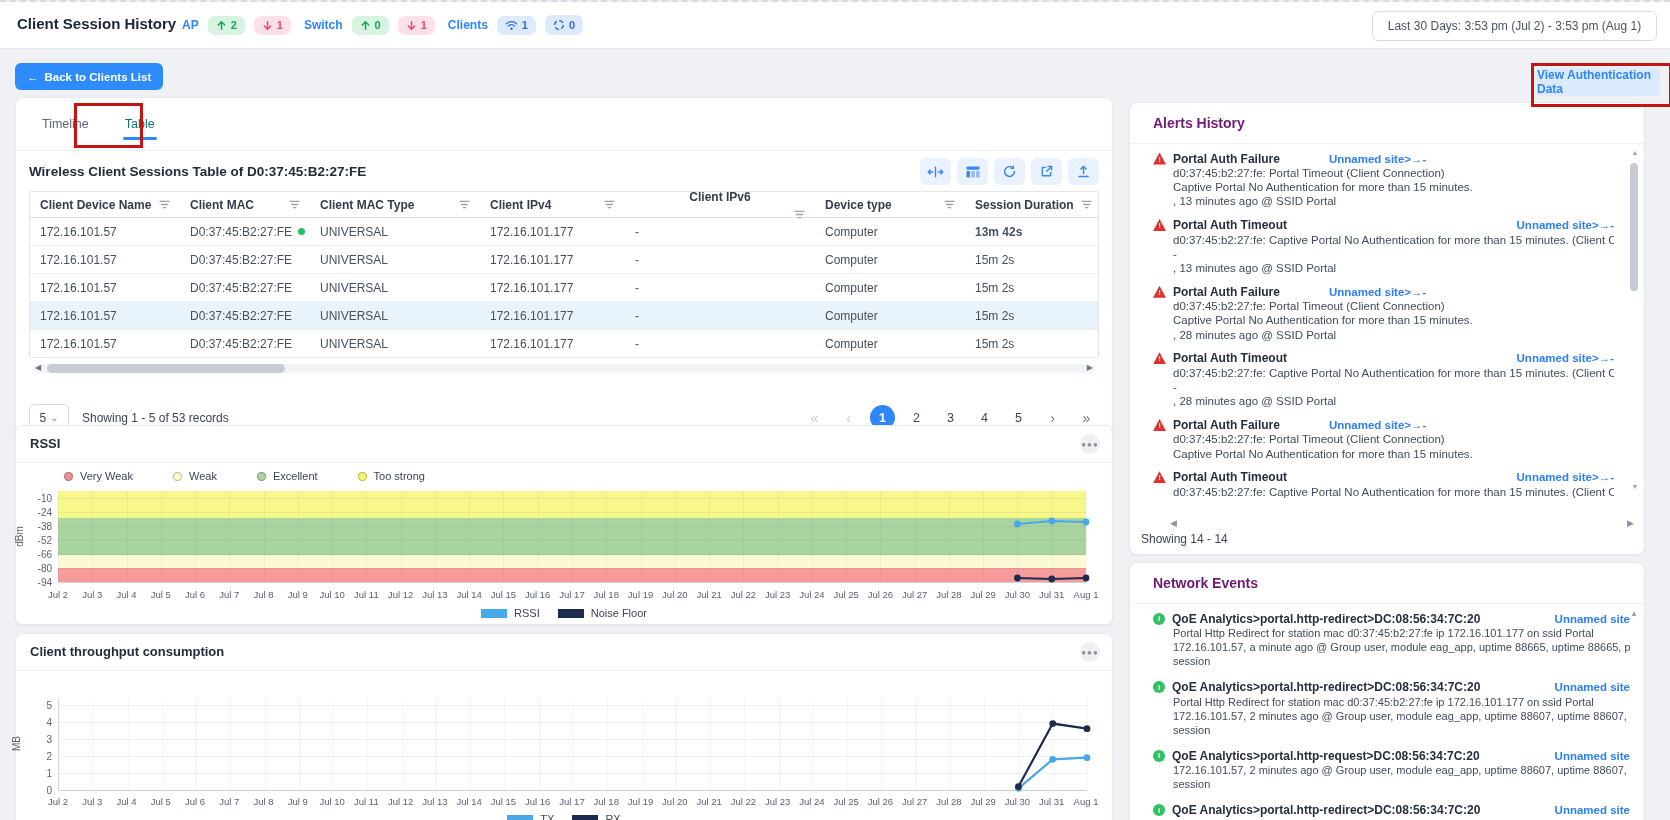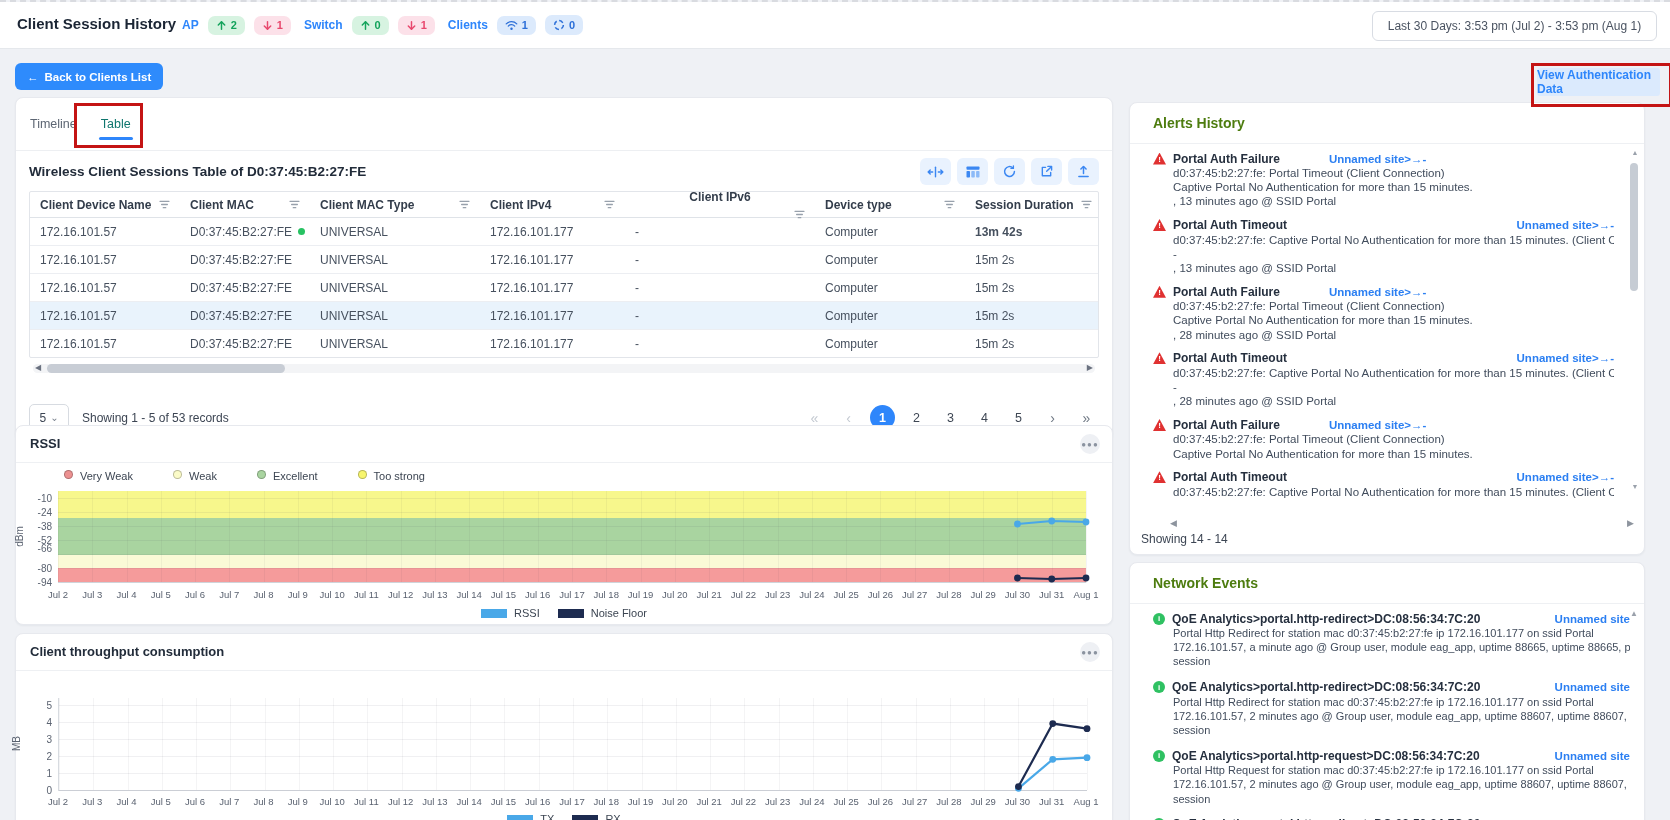--- a/index.html
+++ b/index.html
@@ -20,21 +20,21 @@
   .view-config{position:absolute;left:1537px;top:66px;width:123px;height:28px;background:#dbeafd;color:#2e86fb;
         font-weight:bold;font-size:12px;display:flex;align-items:center;justify-content:center;border-radius:3px;}
   .card{position:absolute;background:#fff;border:1px solid #e7e9ee;border-radius:8px;box-shadow:0 1px 2px rgba(20,30,50,.05);box-sizing:border-box;}
   #table-card{left:15px;top:95px;width:1098px;height:344px;}
   #rssi-card{left:15px;top:423px;width:1098px;height:200px;}
   #tp-card{left:15px;top:631px;width:1098px;height:208px;}
   #alerts-card{left:1129px;top:100px;width:516px;height:453px;}
   #events-card{left:1129px;top:560px;width:516px;height:268px;}
   
   .tabs{height:52px;border-bottom:1px solid #edeff2;display:flex;align-items:center;padding:0 14px;gap:24px;}
-  .tab{font-size:12.5px;color:#5d6673;position:relative;cursor:pointer;}
+  .tab{font-size:12.5px;color:#5d6673;position:relative;cursor:pointer;margin-left:12px;}
   .tab.active{color:#0f766e;font-weight:normal;}
   .tab.active::after{content:"";position:absolute;left:-2px;right:-2px;bottom:-9px;height:3px;background:#2e86fb;border-radius:2px;}
   
   .tbl-wrap{padding:0 13px;}
   .table-titlebar{display:flex;align-items:center;margin:7px 0 6px;}
   .table-title{font-size:13.5px;font-weight:bold;color:#222c3a;}
   .tb-actions{margin-left:auto;display:flex;gap:6px;}
   .icon-btn{width:31px;height:27px;border-radius:6px;background:#e9f2fe;display:flex;align-items:center;justify-content:center;border:none;color:#3b87f2;}
   .grid{border:1px solid #e2e5ea;border-radius:2px;overflow:hidden;}
   .gr{display:flex;border-bottom:1px solid #eceef2;height:27px;align-items:center;font-size:12px;color:#46505e;}
@@ -55,37 +55,37 @@
   .pbtn{min-width:25px;height:25px;border-radius:50%;display:flex;align-items:center;justify-content:center;font-size:12.5px;color:#3e4754;}
   .pbtn.active{background:#2e86fb;color:#fff;font-weight:bold;}
   .pbtn.nav{color:#6f7884;font-size:14px;}
   .pbtn.disabled{color:#c3c9d1;}
   
   .chart-title{position:absolute;left:14px;top:10px;font-size:13px;font-weight:bold;color:#222c3a;}
   .more-btn{position:absolute;right:12px;top:8px;width:20px;height:20px;border-radius:50%;background:#eef0f4;color:#8b93a0;
         font-size:8px;display:flex;align-items:center;justify-content:center;letter-spacing:1px;border:none;}
   .chart-divider{position:absolute;left:0;right:0;top:36px;height:1px;background:#eef0f3;}
   .zone-legend{position:absolute;left:48px;top:44px;display:flex;gap:40px;font-size:11px;color:#3c4552;align-items:center;}
-  .zl-item{display:flex;align-items:flex-start;}
+  .zl-item{display:flex;align-items:center;}
   .zl-dot{width:9px;height:9px;border-radius:50%;border:1px solid rgba(0,0,0,.25);margin-right:7px;box-sizing:border-box;}
   .plot{position:absolute;left:42px;overflow:visible;}
   .band{position:absolute;left:0;width:100%;}
   .gv{position:absolute;top:0;bottom:0;width:1px;background:rgba(60,70,90,.06);}
   .gh{position:absolute;left:0;right:0;height:1px;background:rgba(60,70,90,.08);}
   .ylab{position:absolute;width:34px;text-align:right;font-size:10px;color:#5a6270;left:2px;}
   .unit{position:absolute;left:-7px;font-size:10px;color:#5a6270;transform:rotate(-90deg);}
   .xlabels{position:absolute;left:42px;width:1028px;height:12px;font-size:9.5px;color:#5a6270;}
   .xlabels span{position:absolute;transform:translateX(-50%);white-space:nowrap;}
   .series-legend{position:absolute;left:0;right:0;display:flex;justify-content:center;gap:18px;align-items:center;font-size:11px;color:#3c4552;}
   .sl-item{display:flex;align-items:center;}
   .sw{width:26px;height:9px;margin-right:7px;}
   .axisline{position:absolute;left:0;right:0;bottom:0;height:1px;background:#cfd4da;}
   .tp-plot{border-left:1px solid #d7dbe0;border-bottom:1px solid #d7dbe0;}
   
-  .panel-title{position:absolute;left:23px;top:12px;font-size:14px;font-weight:bold;color:#4d7c0f;}
+  .panel-title{position:absolute;left:23px;top:12px;font-size:14px;font-weight:bold;color:#701a75;}
   .panel-divider{position:absolute;left:0;right:0;top:40px;height:1px;background:#eef0f3;}
   .plist{position:absolute;left:23px;right:30px;top:48px;overflow:hidden;}
   #alerts-list{height:372px;}
   #events-list{right:14px;bottom:0;}
   .aitem{margin-bottom:9px;}
   .arow{display:flex;align-items:center;gap:7px;height:15px;}
   .atitle{font-size:12px;font-weight:bold;color:#252f3e;white-space:nowrap;}
   .alink{font-size:11.5px;font-weight:bold;color:#2b7ff2;white-space:nowrap;}
   .alink.mid{margin-left:42px;}
   .alink.right{margin-left:auto;}
@@ -574,21 +574,21 @@
         </span>
         <span class="sl-item">
           <span class="sw" style="background: rgb(29, 43, 80);"></span>
           <span>Noise Floor</span>
         </span>
       </div>
   <span class="ylab" style="top: 67px;">-10</span>
       <span class="ylab" style="top: 81px;">-24</span>
       <span class="ylab" style="top: 95px;">-38</span>
       <span class="ylab" style="top: 109px;">-52</span>
-      <span class="ylab" style="top: 117px;">-66</span>
+      <span class="ylab" style="top: 123px;">-66</span>
       <span class="ylab" style="top: 137px;">-80</span>
       <span class="ylab" style="top: 151px;">-94</span>
       <span class="unit" style="top: 105px;">dBm</span>
     </section>
 
   <section class="card" id="tp-card">
     <div class="chart-title">Client throughput consumption</div>
     <button class="more-btn">●●●</button>
     <div class="chart-divider"></div>
     <div class="plot tp-plot" id="tp-plot" style="top: 64px; width: 1028px; height: 92px;">
@@ -789,21 +789,20 @@
           <div class="aline eline">Portal Http Redirect for station mac d0:37:45:b2:27:fe ip 172.16.101.177 on ssid Portal</div>
           <div class="aline eline">172.16.101.57, 2 minutes ago @ Group user, module eag_app, uptime 88607, uptime 88607, priority 4,</div>
           <div class="aline eline">session</div>
         </div>
         <div class="aitem" style="margin-bottom: 11px;">
           <div class="arow">
             <span class="einfo">i</span>
             <span class="atitle">QoE Analytics&gt;portal.http-request&gt;DC:08:56:34:7C:20</span>
             <span class="alink right">Unnamed site</span>
           </div>
-          <div class="aline eline">Portal Http Request for station mac d0:37:45:b2:27:fe ip 172.16.101.177 on ssid Portal</div>
           <div class="aline eline">172.16.101.57, 2 minutes ago @ Group user, module eag_app, uptime 88607, uptime 88607, priority 4,</div>
           <div class="aline eline">session</div>
         </div>
         <div class="aitem" style="margin-bottom: 11px;">
           <div class="arow">
             <span class="einfo">i</span>
             <span class="atitle">QoE Analytics&gt;portal.http-redirect&gt;DC:08:56:34:7C:20</span>
             <span class="alink right">Unnamed site</span>
           </div>
         </div>

